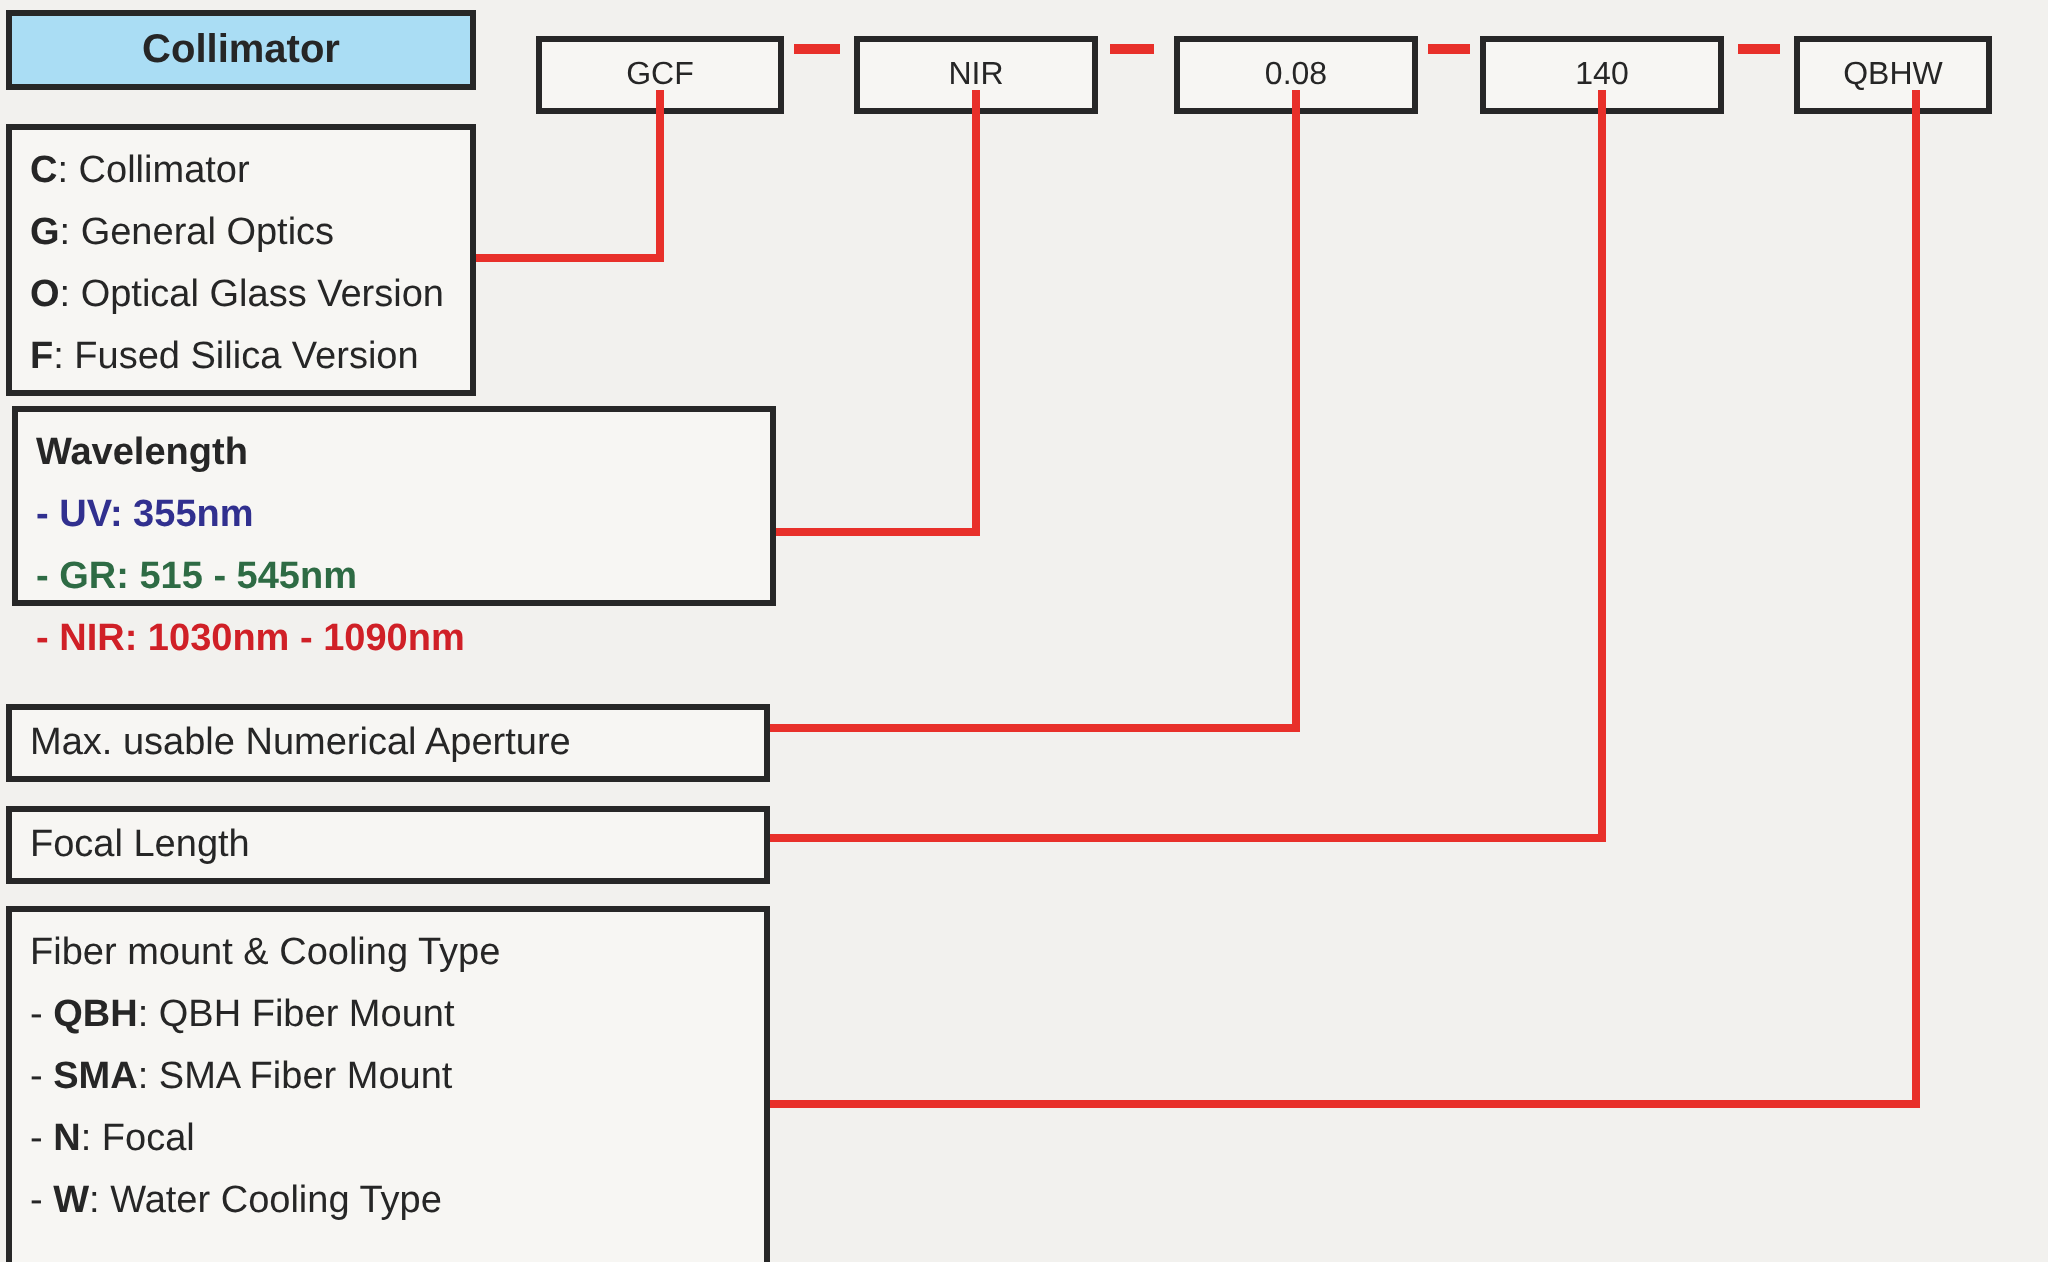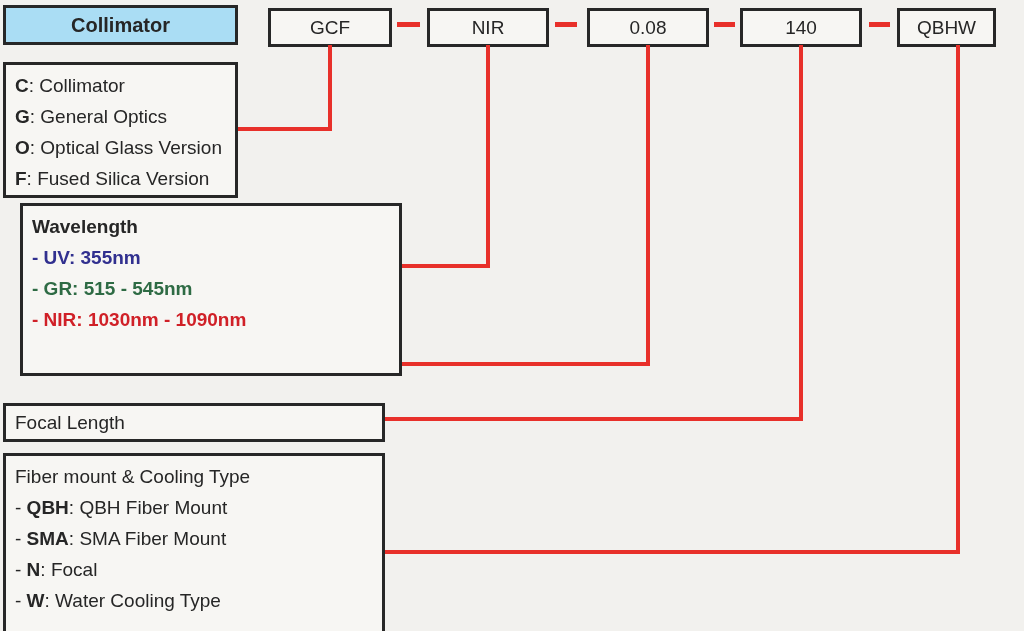--- a/index.html
+++ b/index.html
@@ -18,26 +18,26 @@
     background: #f2f1ee;
   }
   .box {
     position: absolute;
     box-sizing: border-box;
     border: 3px solid #272727;
     background: #f7f6f3;
     color: #262626;
   }
   .code-box {
-    top: 8px;
+    top: 18px;
     height: 39px;
     display: flex;
     align-items: center;
     justify-content: center;
-    font-size: 19px;
+    font-size: 16px;
   }
   #product-label {
     left: 3px;
     top: 5px;
     width: 235px;
     height: 40px;
     background: #aaddf4;
     display: flex;
     align-items: center;
     justify-content: center;
@@ -104,27 +104,30 @@
   <div class="conn" style="left:956px;top:45px;width:4px;height:509px;"></div>
   <div class="conn" style="left:385px;top:550px;width:575px;height:4px;"></div>
 
   <div class="box legend" style="left:3px;top:62px;width:235px;height:136px;">
     <div><b>C</b><span>: Collimator</span></div>
     <div><b>G</b><span>: General Optics</span></div>
     <div><b>O</b><span>: Optical Glass Version</span></div>
     <div><b>F</b><span>: Fused Silica Version</span></div>
   </div>
 
-  <div class="box legend" style="left:20px;top:203px;width:382px;height:173px;">
+  <div class="box legend" style="left:6px;top:203px;width:382px;height:100px;">
     <div style="font-weight:700;">Wavelength</div>
     <div class="wl-option" style="color: rgb(49, 48, 143);">- UV: 355nm</div>
     <div class="wl-option" style="color: rgb(46, 107, 68);">- GR: 515 - 545nm</div>
     <div class="wl-option" style="color: rgb(208, 32, 39);">- NIR: 1030nm - 1090nm</div>
   </div>
 
+  <div class="box legend single" style="left:3px;top:352px;width:382px;height:39px;">
+    <span>Max. usable Numerical Aperture</span>
+  </div>
 
   <div class="box legend single" style="left:3px;top:403px;width:382px;height:39px;">
     <span>Focal Length</span>
   </div>
 
   <div class="box legend" style="left:3px;top:453px;width:382px;height:212px;">
     <div>Fiber mount &amp; Cooling Type</div>
     <div><span>- </span><b>QBH</b><span>: QBH Fiber Mount</span></div>
     <div><span>- </span><b>SMA</b><span>: SMA Fiber Mount</span></div>
     <div><span>- </span><b>N</b><span>: Focal</span></div>

